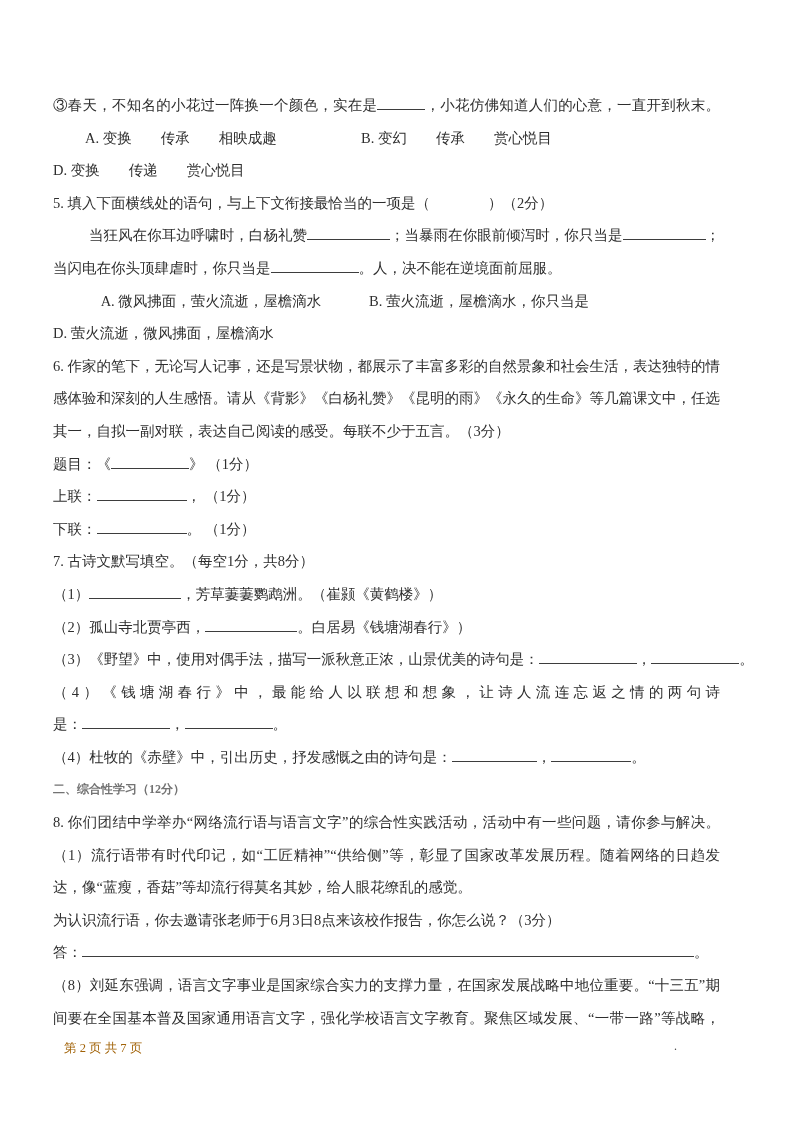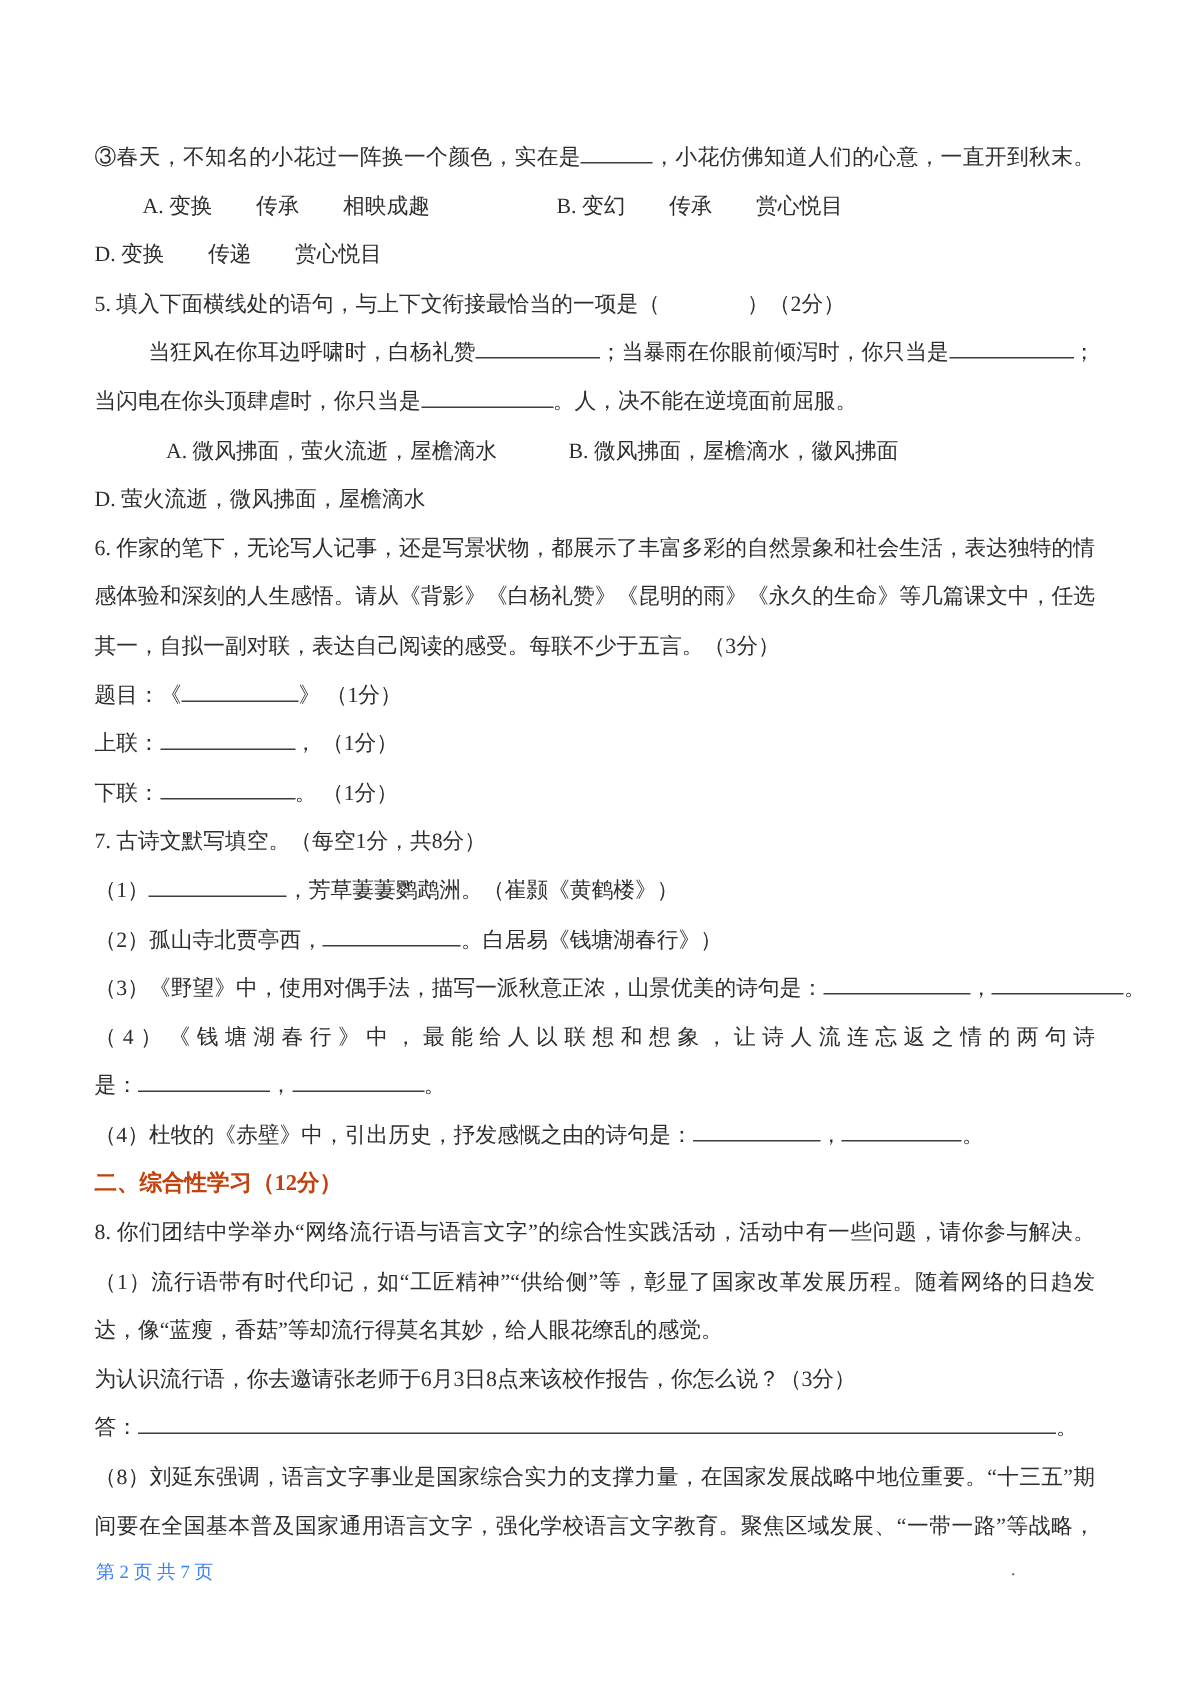--- a/index.html
+++ b/index.html
@@ -2,38 +2,38 @@
 <html><head>
 <meta charset="utf-8">
 <style>
   html,body{margin:0;padding:0;}
   body{
     width:793px;height:1122px;background:#ffffff;position:relative;overflow:hidden;
     font-family:"Liberation Serif","DejaVu Serif",serif;
     color:#2e2e2e;font-size:14.5px;
   }
   .page{
-    position:absolute;left:63px;top:89px;width:667px;
+    position:absolute;left:53px;top:89px;width:667px;
   }
   .line{
     line-height:32.6px;height:32.6px;white-space:nowrap;
   }
   .fill{
     text-align:justify;text-align-last:justify;white-space:normal;
     overflow:hidden;
   }
-  .bold{font-weight:700;font-size:15px;color:#c2410c;}
+  .bold{font-weight:700;font-size:12px;color:#737373;}
   .cols{display:flex;}
   .cols .col{white-space:nowrap;flex:0 0 auto;}
   .blank{
     display:inline-block;height:1em;border-bottom:1px solid #3d3d3d;
     vertical-align:baseline;
   }
   .footer{
-    position:absolute;left:64px;top:1040px;font-size:12.5px;color:#3b82f6;
+    position:absolute;left:64px;top:1040px;font-size:12.5px;color:#a16207;
     line-height:16px;
   }
   .stray-dot{
     position:absolute;left:674px;top:1038px;font-size:12px;color:#4a4a4a;
     line-height:16px;
   }
 </style>
 </head>
 <body>
 
@@ -45,21 +45,21 @@
         <span class="col">B. 变幻　　传承　　赏心悦目</span>
       </div>
       <div class="line cols">
         <span class="col">D. 变换　　传递　　赏心悦目</span>
       </div>
       <div class="line"><span>5. 填入下面横线处的语句，与上下文衔接最恰当的一项是（　　　　）（2分）</span></div>
       <div class="line fill" style="text-indent: 36px;"><span>当狂风在你耳边呼啸时，白杨礼赞</span><span class="blank" style="width: 83px;"></span><span>；当暴雨在你眼前倾泻时，你只当是</span><span class="blank" style="width: 83px;"></span><span>；</span></div>
       <div class="line"><span>当闪电在你头顶肆虐时，你只当是</span><span class="blank" style="width: 88px;"></span><span>。人，决不能在逆境面前屈服。</span></div>
       <div class="line cols">
         <span class="col" style="width: 316px; text-align: center;">A. 微风拂面，萤火流逝，屋檐滴水</span>
-        <span class="col">B. 微风拂面，屋檐滴水，徽风拂面</span>
+        <span class="col">B. 萤火流逝，屋檐滴水，你只当是</span>
       </div>
       <div class="line cols">
         <span class="col">D. 萤火流逝，微风拂面，屋檐滴水</span>
       </div>
       <div class="line fill"><span>6. 作家的笔下，无论写人记事，还是写景状物，都展示了丰富多彩的自然景象和社会生活，表达独特的情</span></div>
       <div class="line fill"><span>感体验和深刻的人生感悟。请从《背影》《白杨礼赞》《昆明的雨》《永久的生命》等几篇课文中，任选</span></div>
       <div class="line"><span>其一，自拟一副对联，表达自己阅读的感受。每联不少于五言。（3分）</span></div>
       <div class="line"><span>题目：《</span><span class="blank" style="width: 78px;"></span><span>》 （1分）</span></div>
       <div class="line"><span>上联：</span><span class="blank" style="width: 90px;"></span><span>， （1分）</span></div>
       <div class="line"><span>下联：</span><span class="blank" style="width: 90px;"></span><span>。 （1分）</span></div>

